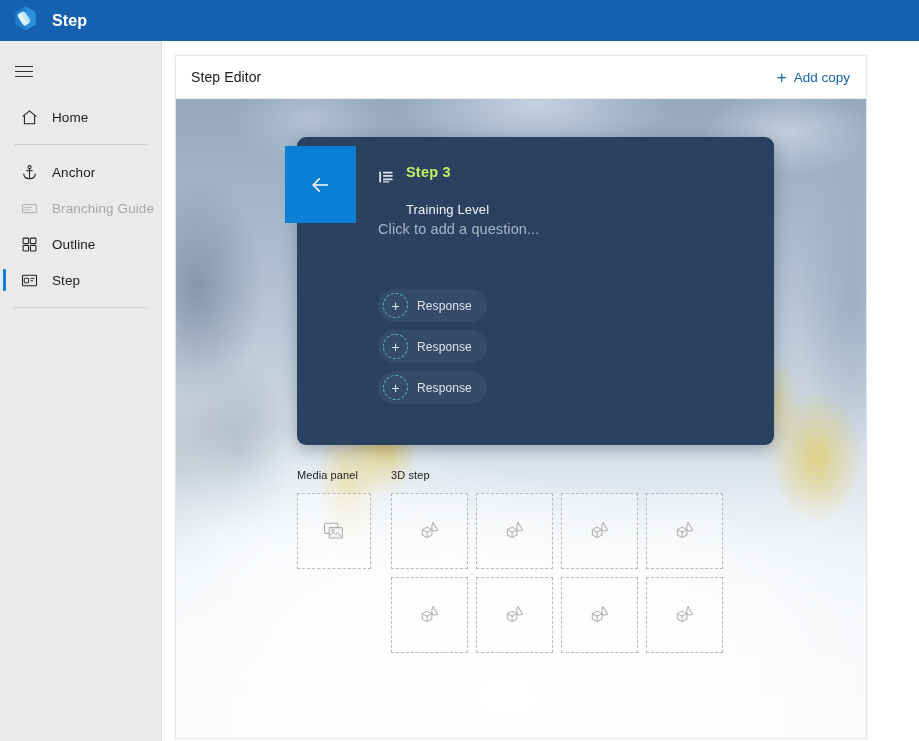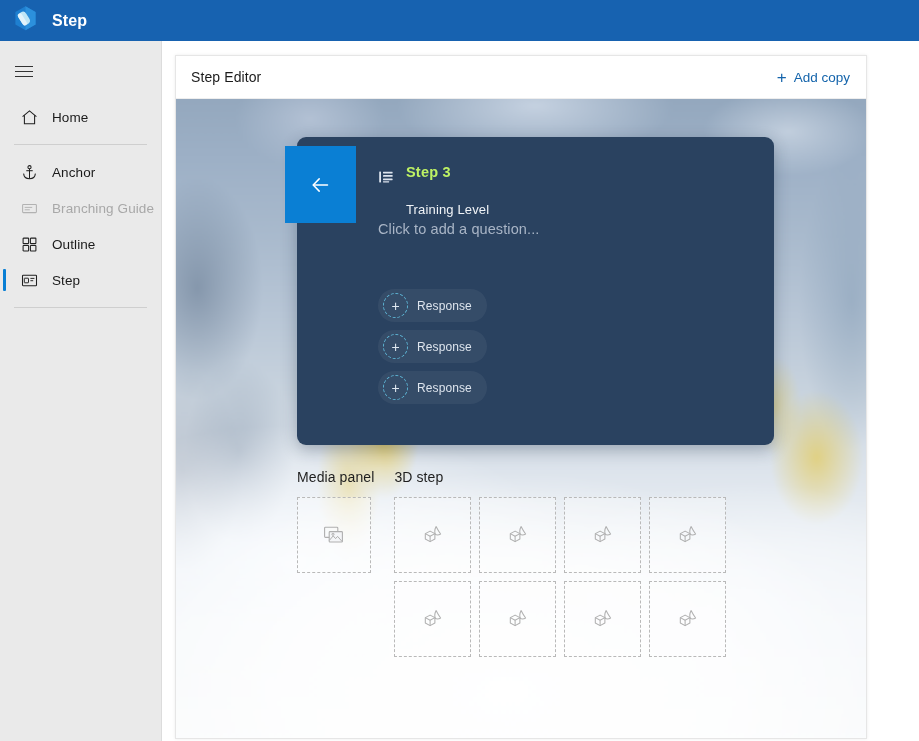--- a/index.html
+++ b/index.html
@@ -184,21 +184,21 @@
   .pill-label {
     font-size: 12px; color: #dde4ed; margin-left: 9px; letter-spacing: .1px;
   }
 
   
   .assets {
     position: absolute; left: 121px; top: 370px;
     display: flex; gap: 20px; align-items: flex-start;
   }
   .asset-group-label {
-    font-size: 14px; color: #1f1f1f; letter-spacing: .1px;
+    font-size: 11px; color: #1f1f1f; letter-spacing: .1px;
     margin-bottom: 12px;
   }
   .drop-slot {
     border: 1px dashed #b9b9b9;
     background: rgba(255,255,255,.30);
     display: flex; align-items: center; justify-content: center;
     cursor: pointer;
   }
   .media-slot { width: 74px; height: 76px; }
   .parts-grid {

